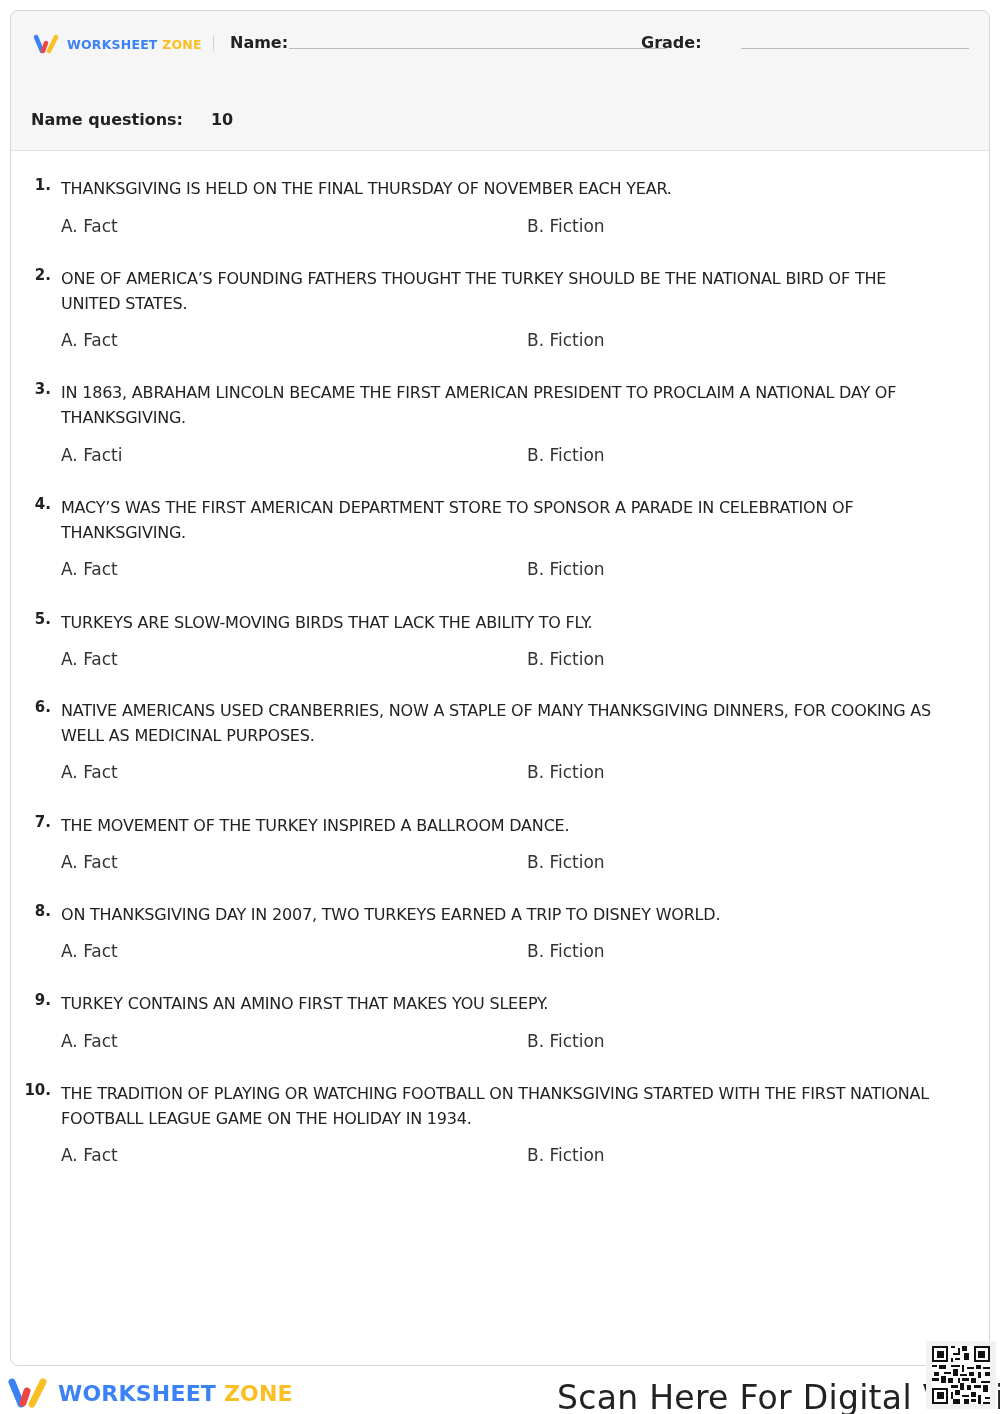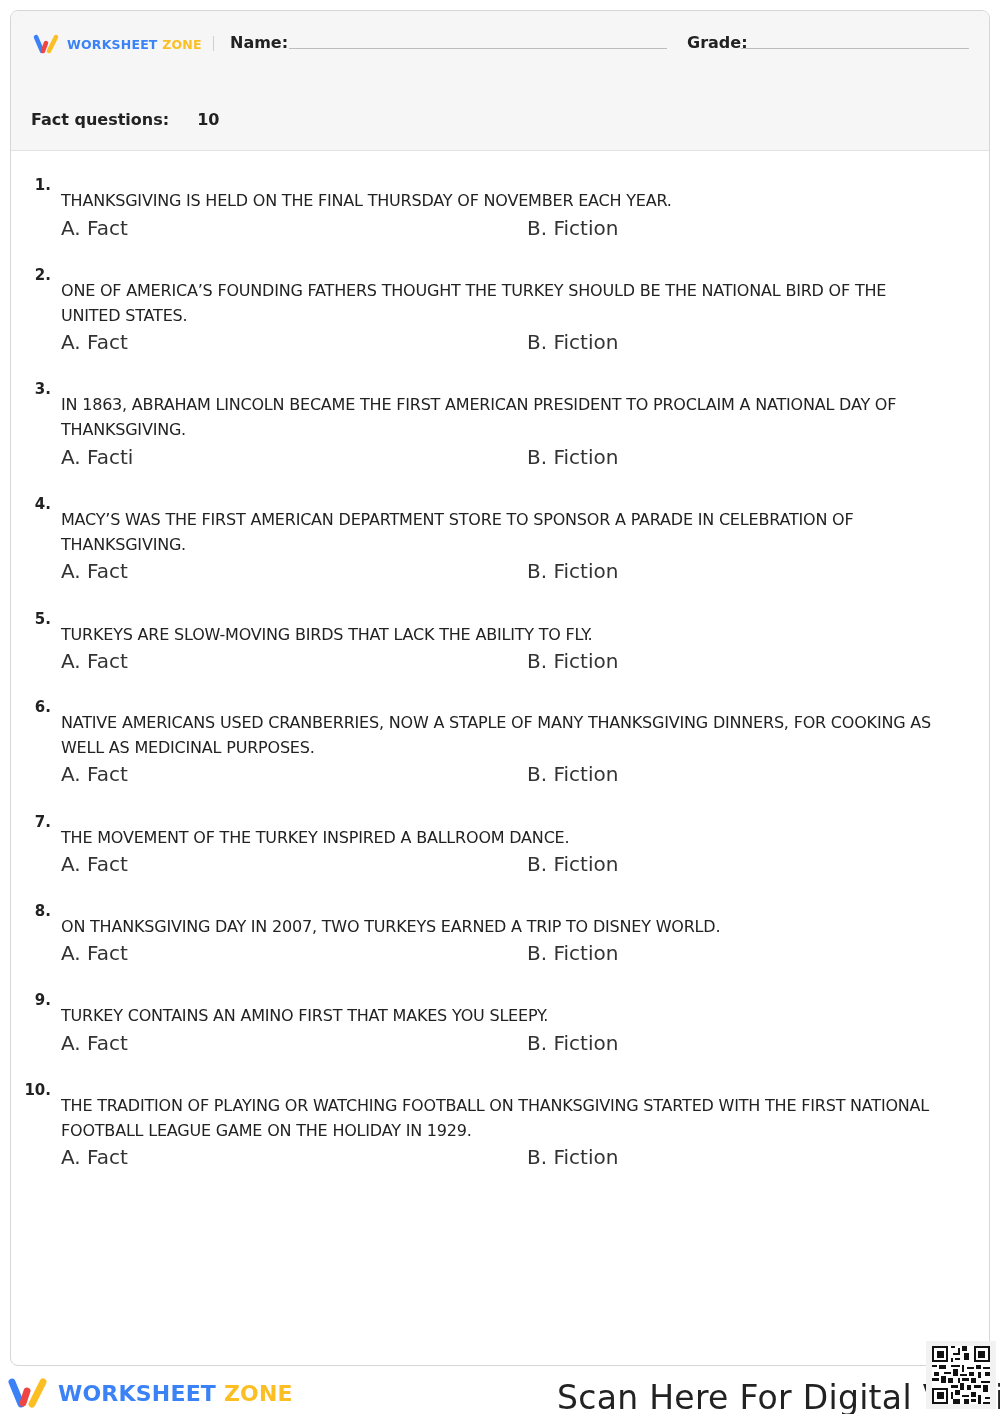--- a/index.html
+++ b/index.html
@@ -24,22 +24,22 @@
     .divider-v { position: absolute; left: 202px; top: 25px; width: 1px; height: 15px; background: #cfcfcf; }
     .field-label { position: absolute; top: 22px; font-size: 16px; font-weight: bold; color: #222; }
     .field-line { position: absolute; top: 37px; height: 1px; background: #bdbdbd; }
 
     .total { position: absolute; left: 20px; top: 99px; font-size: 16px; font-weight: bold; color: #222; }
     .total .count { margin-left: 28px; }
 
     .questions { position: absolute; left: 0; top: 165px; width: 100%; }
     .q { position: absolute; left: 0; width: 100%; }
     .q-num { position: absolute; right: 938px; top: 0; font-size: 15px; font-weight: bold; color: #222; text-align: right; white-space: nowrap; }
-    .q-text { position: absolute; left: 50px; top: 12px; width: 880px; font-size: 16px; line-height: 25px; color: #222; letter-spacing: -0.2px; }
-    .opt { position: absolute; font-size: 20px; color: #333; white-space: nowrap; }
+    .q-text { position: absolute; left: 50px; top: 0; width: 880px; font-size: 16px; line-height: 25px; color: #222; letter-spacing: -0.2px; }
+    .opt { position: absolute; font-size: 17px; color: #333; white-space: nowrap; }
     .opt-a { left: 50px; }
     .opt-b { left: 516px; }
 
     .footer-logo { left: 8px; top: 1375px; height: 36px; }
     .footer-logo .logo-text { font-size: 22px; margin-left: 6px; }
     .scan-text { position: absolute; left: 557px; top: 1378px; font-size: 33px; color: #222; letter-spacing: 0.3px; white-space: nowrap; }
     .qr { position: absolute; left: 926px; top: 1341px; width: 70px; height: 68px; background: #f2f2f2; padding: 5px; }
   </style>
 </head>
 <body>
@@ -52,25 +52,25 @@
         <path d="M13 10 L10 18" stroke="#ef4444" stroke-width="4.5" stroke-linecap="round" fill="none"></path>
         <path d="M16 18 L23 4" stroke="#fbbf24" stroke-width="4.5" stroke-linecap="round" fill="none"></path>
       </svg>
       <span class="logo-text"><span class="logo-blue">WORKSHEET</span> <span class="logo-orange">ZONE</span></span>
     </div>
     <div class="divider-v"></div>
 
     <span class="field-label" style="left:219px">Name:</span>
     <div class="field-line" style="left:278px; width:378px"></div>
 
-    <span class="field-label" style="left:676px">Grade:</span>
+    <span class="field-label" style="left:630px">Grade:</span>
     <div class="field-line" style="left:730px; width:228px"></div>
 
     <div class="total">
-      <span>Fact questions:</span><span class="count">10</span>
+      <span>Name questions:</span><span class="count">10</span>
     </div>
   </div>
 
   <div class="questions">
     <div class="q" style="top:0px">
       <span class="q-num">1.</span>
       <div class="q-text">THANKSGIVING IS HELD ON THE FINAL THURSDAY OF NOVEMBER EACH YEAR.</div>
       <span class="opt opt-a" style="top:40px">A. Fact</span>
       <span class="opt opt-b" style="top:40px">B. Fiction</span>
     </div>
@@ -126,21 +126,21 @@
 
     <div class="q" style="top:815px">
       <span class="q-num">9.</span>
       <div class="q-text">TURKEY CONTAINS AN AMINO FIRST THAT MAKES YOU SLEEPY.</div>
       <span class="opt opt-a" style="top:40px">A. Fact</span>
       <span class="opt opt-b" style="top:40px">B. Fiction</span>
     </div>
 
     <div class="q" style="top:905px">
       <span class="q-num">10.</span>
-      <div class="q-text">THE TRADITION OF PLAYING OR WATCHING FOOTBALL ON THANKSGIVING STARTED WITH THE FIRST NATIONAL FOOTBALL LEAGUE GAME ON THE HOLIDAY IN 1929.</div>
+      <div class="q-text">THE TRADITION OF PLAYING OR WATCHING FOOTBALL ON THANKSGIVING STARTED WITH THE FIRST NATIONAL FOOTBALL LEAGUE GAME ON THE HOLIDAY IN 1934.</div>
       <span class="opt opt-a" style="top:64px">A. Fact</span>
       <span class="opt opt-b" style="top:64px">B. Fiction</span>
     </div>
   </div>
 </div>
 
 <div class="logo footer-logo">
   <svg width="44" height="34" viewBox="0 0 44 34">
     <path d="M4 6 L13 28" stroke="#3b82f6" stroke-width="7" stroke-linecap="round" fill="none"></path>
     <path d="M19 15 L15 27" stroke="#ef4444" stroke-width="7" stroke-linecap="round" fill="none"></path>

